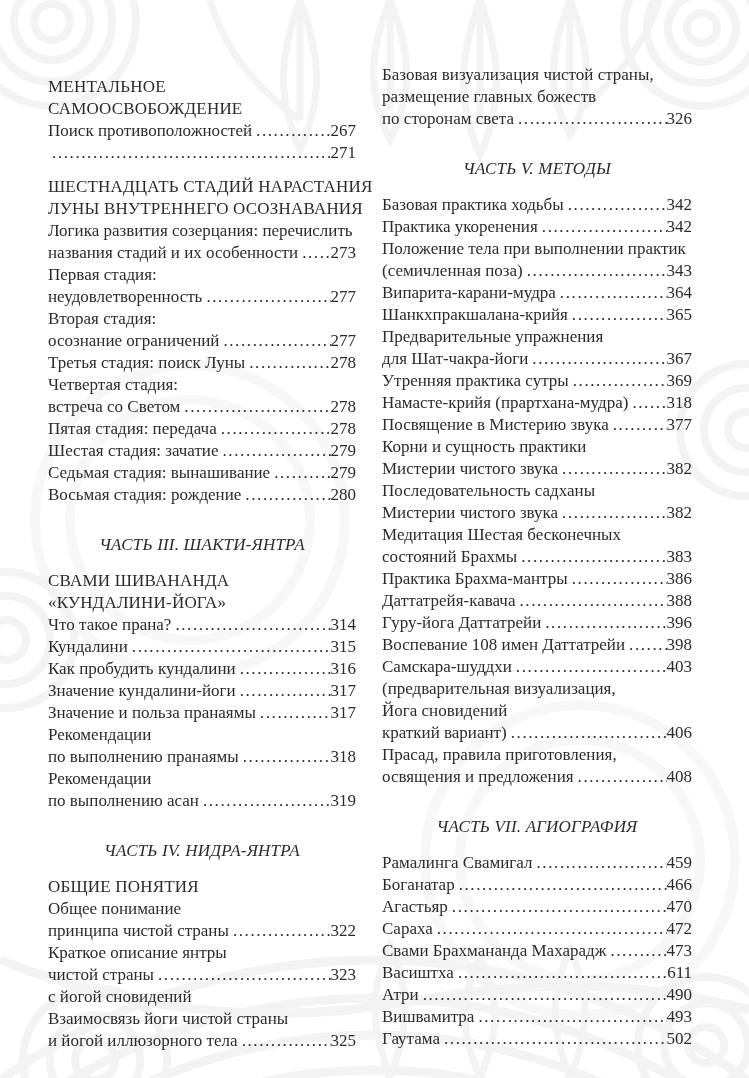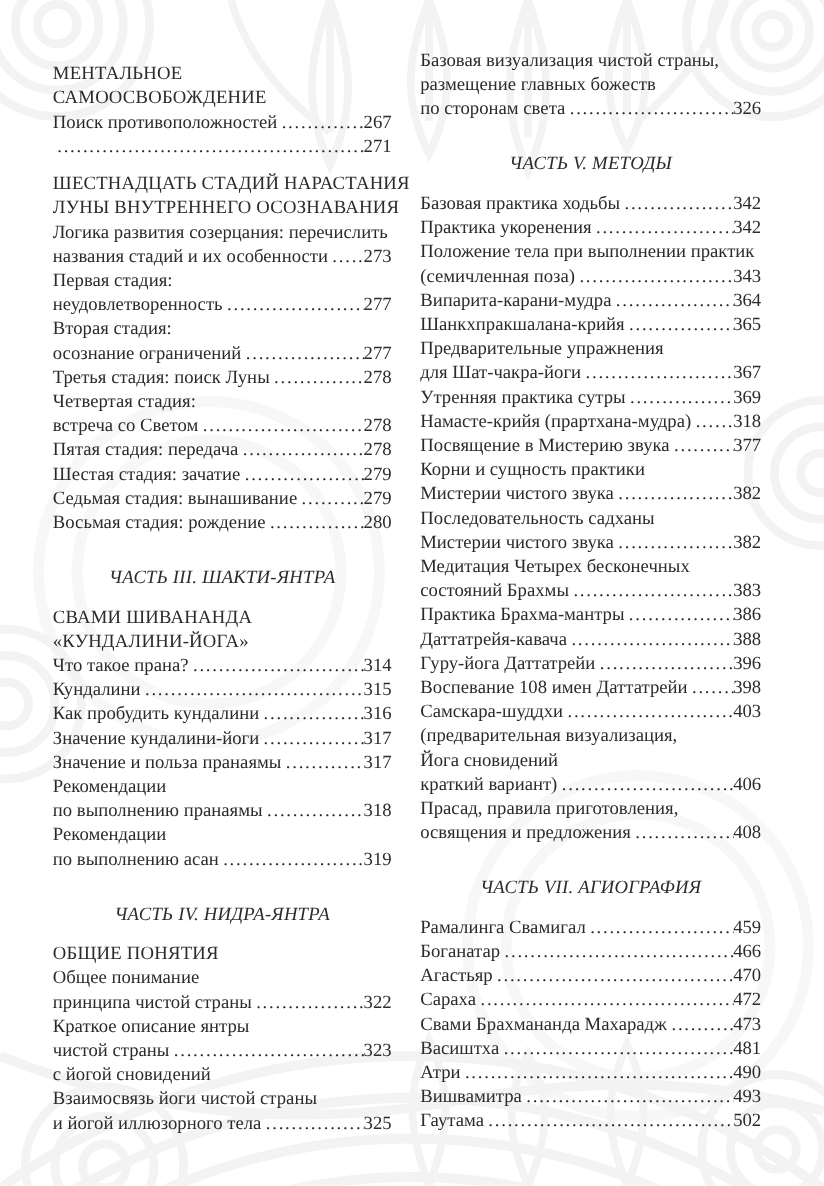--- a/index.html
+++ b/index.html
@@ -21,20 +21,21 @@
     inset: 0;
     z-index: 0;
     pointer-events: none;
   }
   .content {
     position: relative;
     z-index: 1;
     display: flex;
     padding: 44px 0 0 48px;
     box-sizing: border-box;
+    margin-top: 20px;
   }
   .col {
     font-size: 17px;
     line-height: 22px;
   }
   .col-left  { width: 308px; margin-right: 26px; }
   .col-right { width: 310px; }
 
   .section-heading {
     margin-top: 12px;
@@ -441,21 +442,21 @@
             <span class="t">Последовательность садханы</span>
           </div>
           <div class="toc-line">
             <span class="t">Мистерии чистого звука</span>
             <span class="dots"></span>
             <span class="pg">382</span>
           </div>
         </div>
         <div class="entry">
           <div class="toc-line">
-            <span class="t">Медитация Четырех бесконечных</span>
+            <span class="t">Медитация Шестая бесконечных</span>
           </div>
           <div class="toc-line">
             <span class="t">состояний Брахмы</span>
             <span class="dots"></span>
             <span class="pg">383</span>
           </div>
         </div>
         <div class="entry">
           <div class="toc-line">
             <span class="t">Практика Брахма-мантры</span>
@@ -547,21 +548,21 @@
           <div class="toc-line">
             <span class="t">Свами Брахмананда Махарадж</span>
             <span class="dots"></span>
             <span class="pg">473</span>
           </div>
         </div>
         <div class="entry">
           <div class="toc-line">
             <span class="t">Васиштха</span>
             <span class="dots"></span>
-            <span class="pg">481</span>
+            <span class="pg">611</span>
           </div>
         </div>
         <div class="entry">
           <div class="toc-line">
             <span class="t">Атри</span>
             <span class="dots"></span>
             <span class="pg">490</span>
           </div>
         </div>
         <div class="entry">

